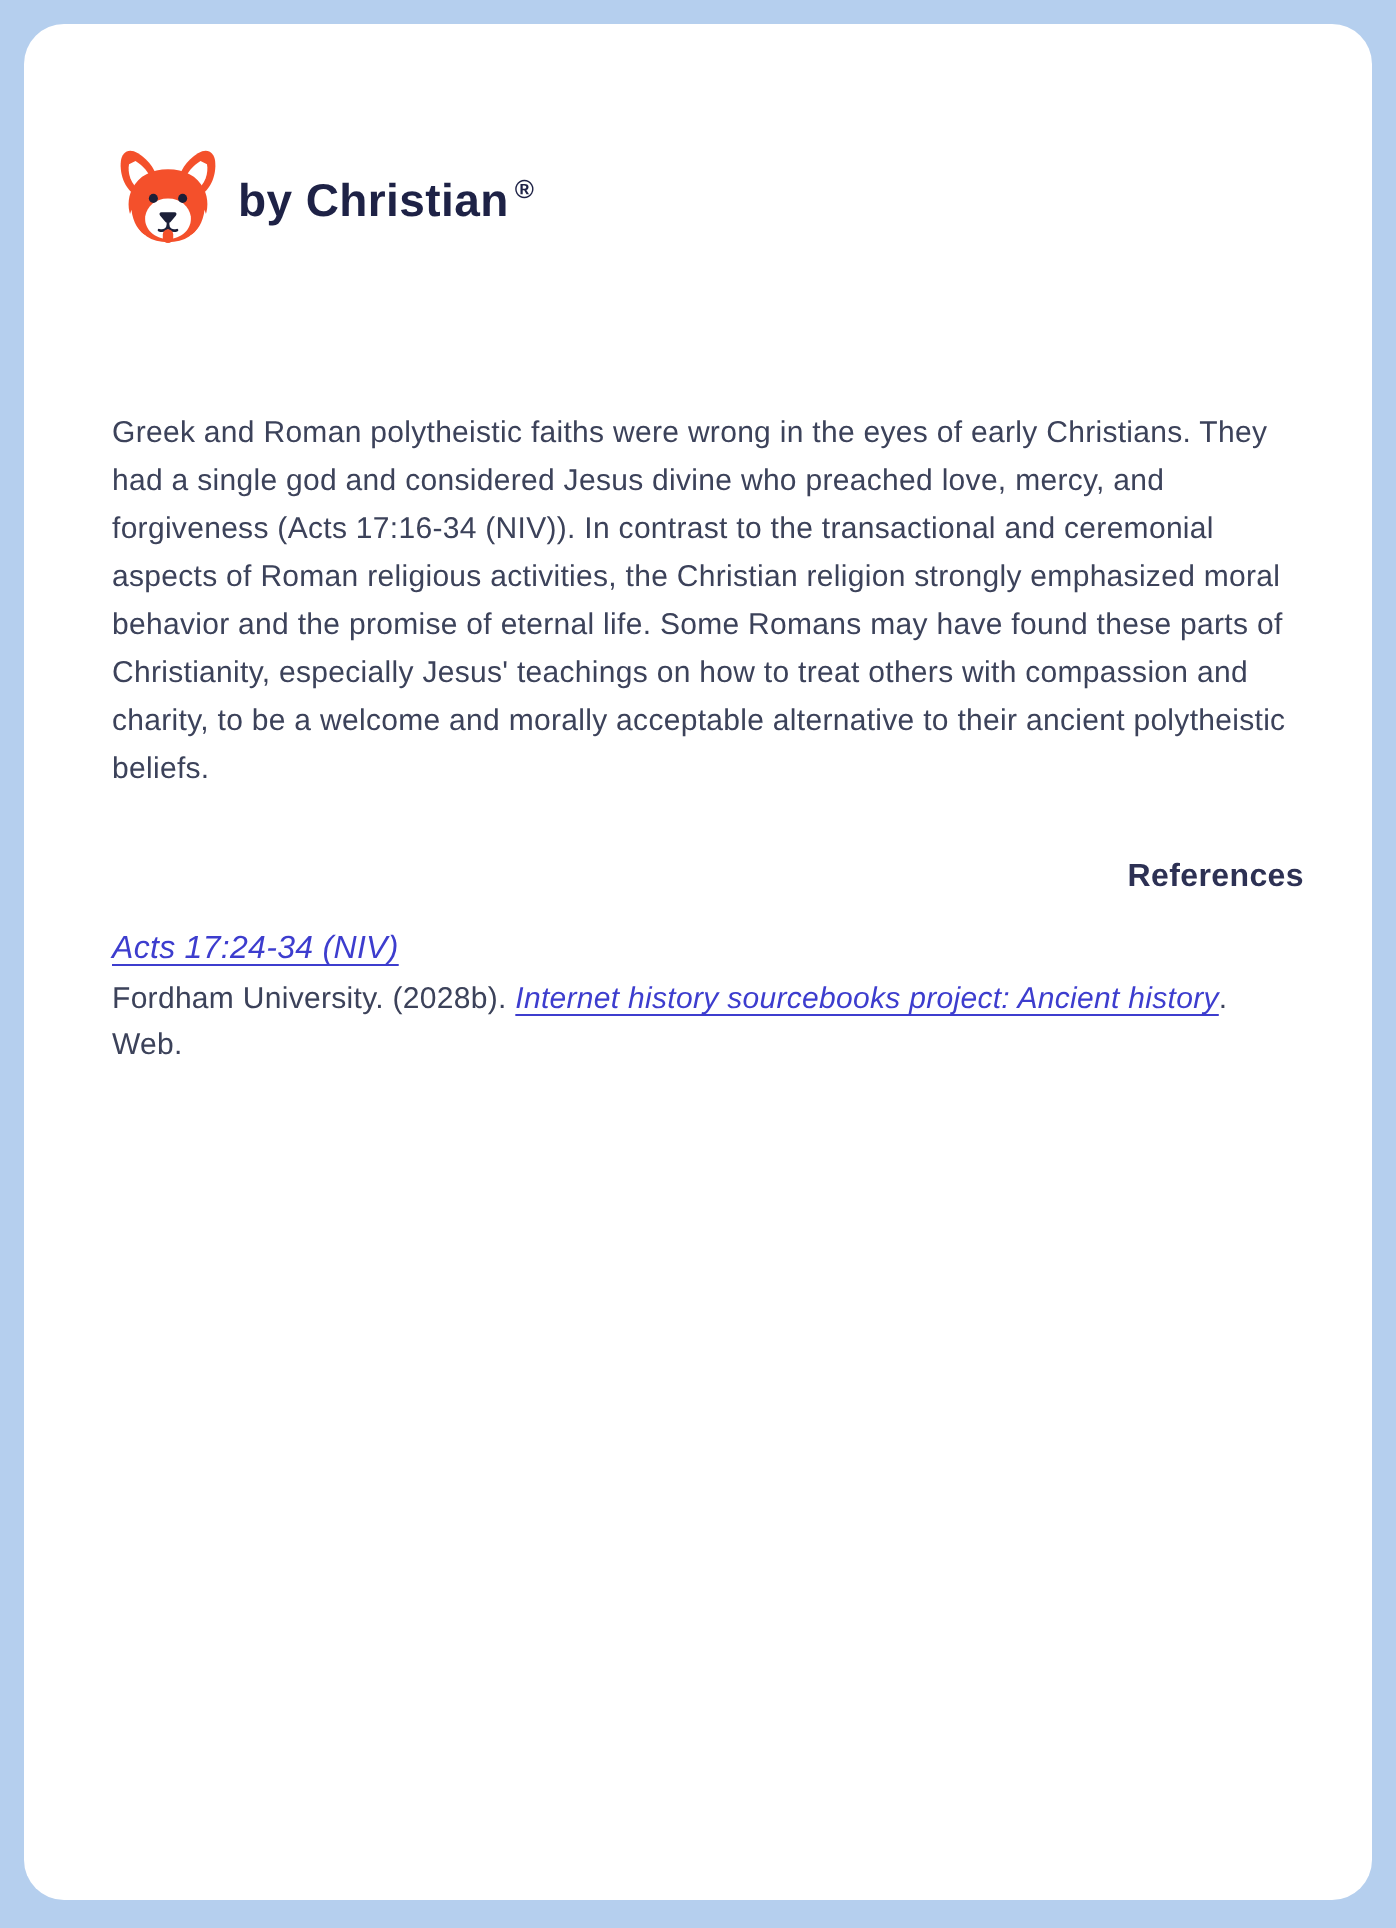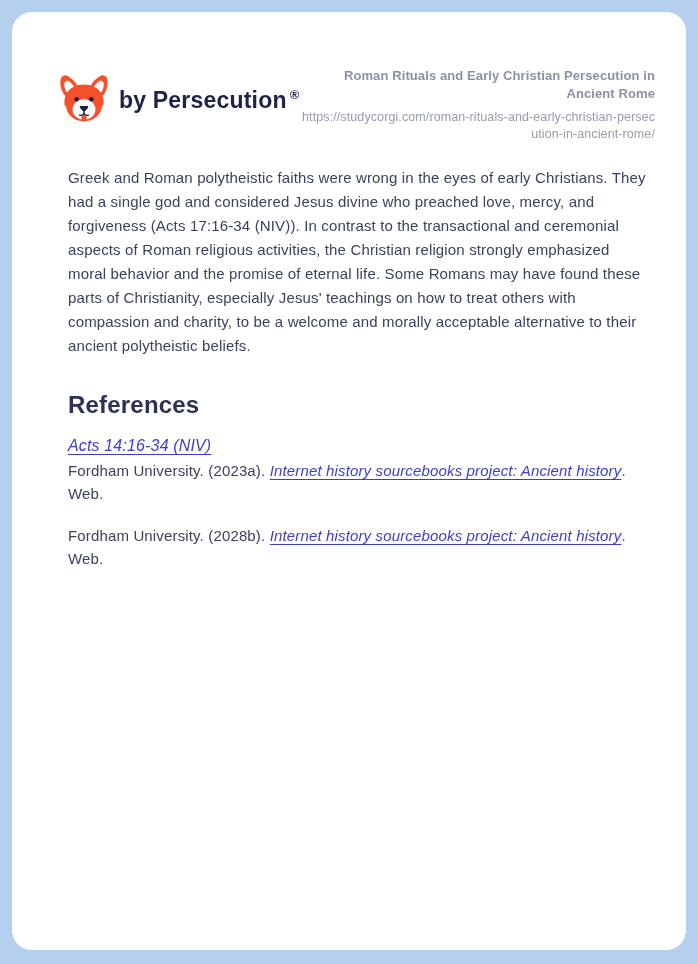--- a/index.html
+++ b/index.html
@@ -75,37 +75,38 @@
     margin-top: 7px;
     font-size: 12.5px;
     line-height: 16.5px;
     color: #969cac;
     letter-spacing: 0.1px;
     word-break: break-all;
   }
 
   
   .article {
-    padding: 0 34px 0 56px;
-    margin-top: 24px;
+    padding: 0 34px 0 44px;
+    margin-top: 79px;
   }
 
   .body-par {
     font-size: 15px;
     line-height: 24px;
     color: #3c425a;
     letter-spacing: 0.15px;
   }
 
   .refs-heading {
     margin-top: 33px;
-    font-size: 24px;
+    font-size: 16px;
     font-weight: 700;
     color: #2d3154;
     letter-spacing: 0.2px;
+    text-align: right;
   }
 
   .references {
     margin-top: 15px;
   }
 
   .reference {
     font-size: 15px;
     line-height: 23px;
     color: #3c425a;
@@ -152,35 +153,30 @@
           <circle cx="23" cy="31" r="2.8" fill="#1b1f38"></circle>
           <circle cx="41" cy="31" r="2.8" fill="#1b1f38"></circle>
 
           <path d="M28 39.5 L36 39.5 C37.2 39.5 37.6 40.6 36.8 41.7 L33.8 45.2 C32.8 46.4 31.2 46.4 30.2 45.2 L27.2 41.7 C26.4 40.6 26.8 39.5 28 39.5 Z" fill="#1b1f38"></path>
 
           <path d="M32 45.5 L32 47 C32 50 29.5 51.5 26.5 50.6 M32 47 C32 50 34.5 51.5 37.5 50.6" stroke="#1b1f38" stroke-width="1.7" fill="none" stroke-linecap="round"></path>
 
           <rect x="28.8" y="50" width="6.4" height="8.5" rx="3.2" fill="#f4502b"></rect>
         </svg>
       </span>
-      <span class="brand-text"><span>by Persecution</span><sup>®</sup></span>
+      <span class="brand-text"><span>by Christian</span><sup>®</sup></span>
     </div>
 
-    <div class="header-right">
-      <div class="doc-title">Roman Rituals and Early Christian Persecution in Ancient Rome</div>
-      <div class="doc-url">https://studycorgi.com/roman-rituals-and-early-christian-persecution-in-ancient-rome/</div>
-    </div>
 
   </header>
 
   <main class="article">
     <p class="body-par">Greek and Roman polytheistic faiths were wrong in the eyes of early Christians. They had a single god and considered Jesus divine who preached love, mercy, and forgiveness (Acts 17:16-34 (NIV)). In contrast to the transactional and ceremonial aspects of Roman religious activities, the Christian religion strongly emphasized moral behavior and the promise of eternal life. Some Romans may have found these parts of Christianity, especially Jesus' teachings on how to treat others with compassion and charity, to be a welcome and morally acceptable alternative to their ancient polytheistic beliefs.</p>
 
     <h2 class="refs-heading">References</h2>
 
     <div class="references">
-        <p class="reference"><a href="#" class="it">Acts 14:16-34 (NIV)</a></p>
-        <p class="reference"><span>Fordham University. (2023a). </span><a href="#" class="it">Internet history sourcebooks project: Ancient history</a><span>. Web.</span></p>
+        <p class="reference"><a href="#" class="it">Acts 17:24-34 (NIV)</a></p>
         <p class="reference"><span>Fordham University. (2028b). </span><a href="#" class="it">Internet history sourcebooks project: Ancient history</a><span>. Web.</span></p>
       </div>
   </main>
 
 </div>
 
 </body></html>

